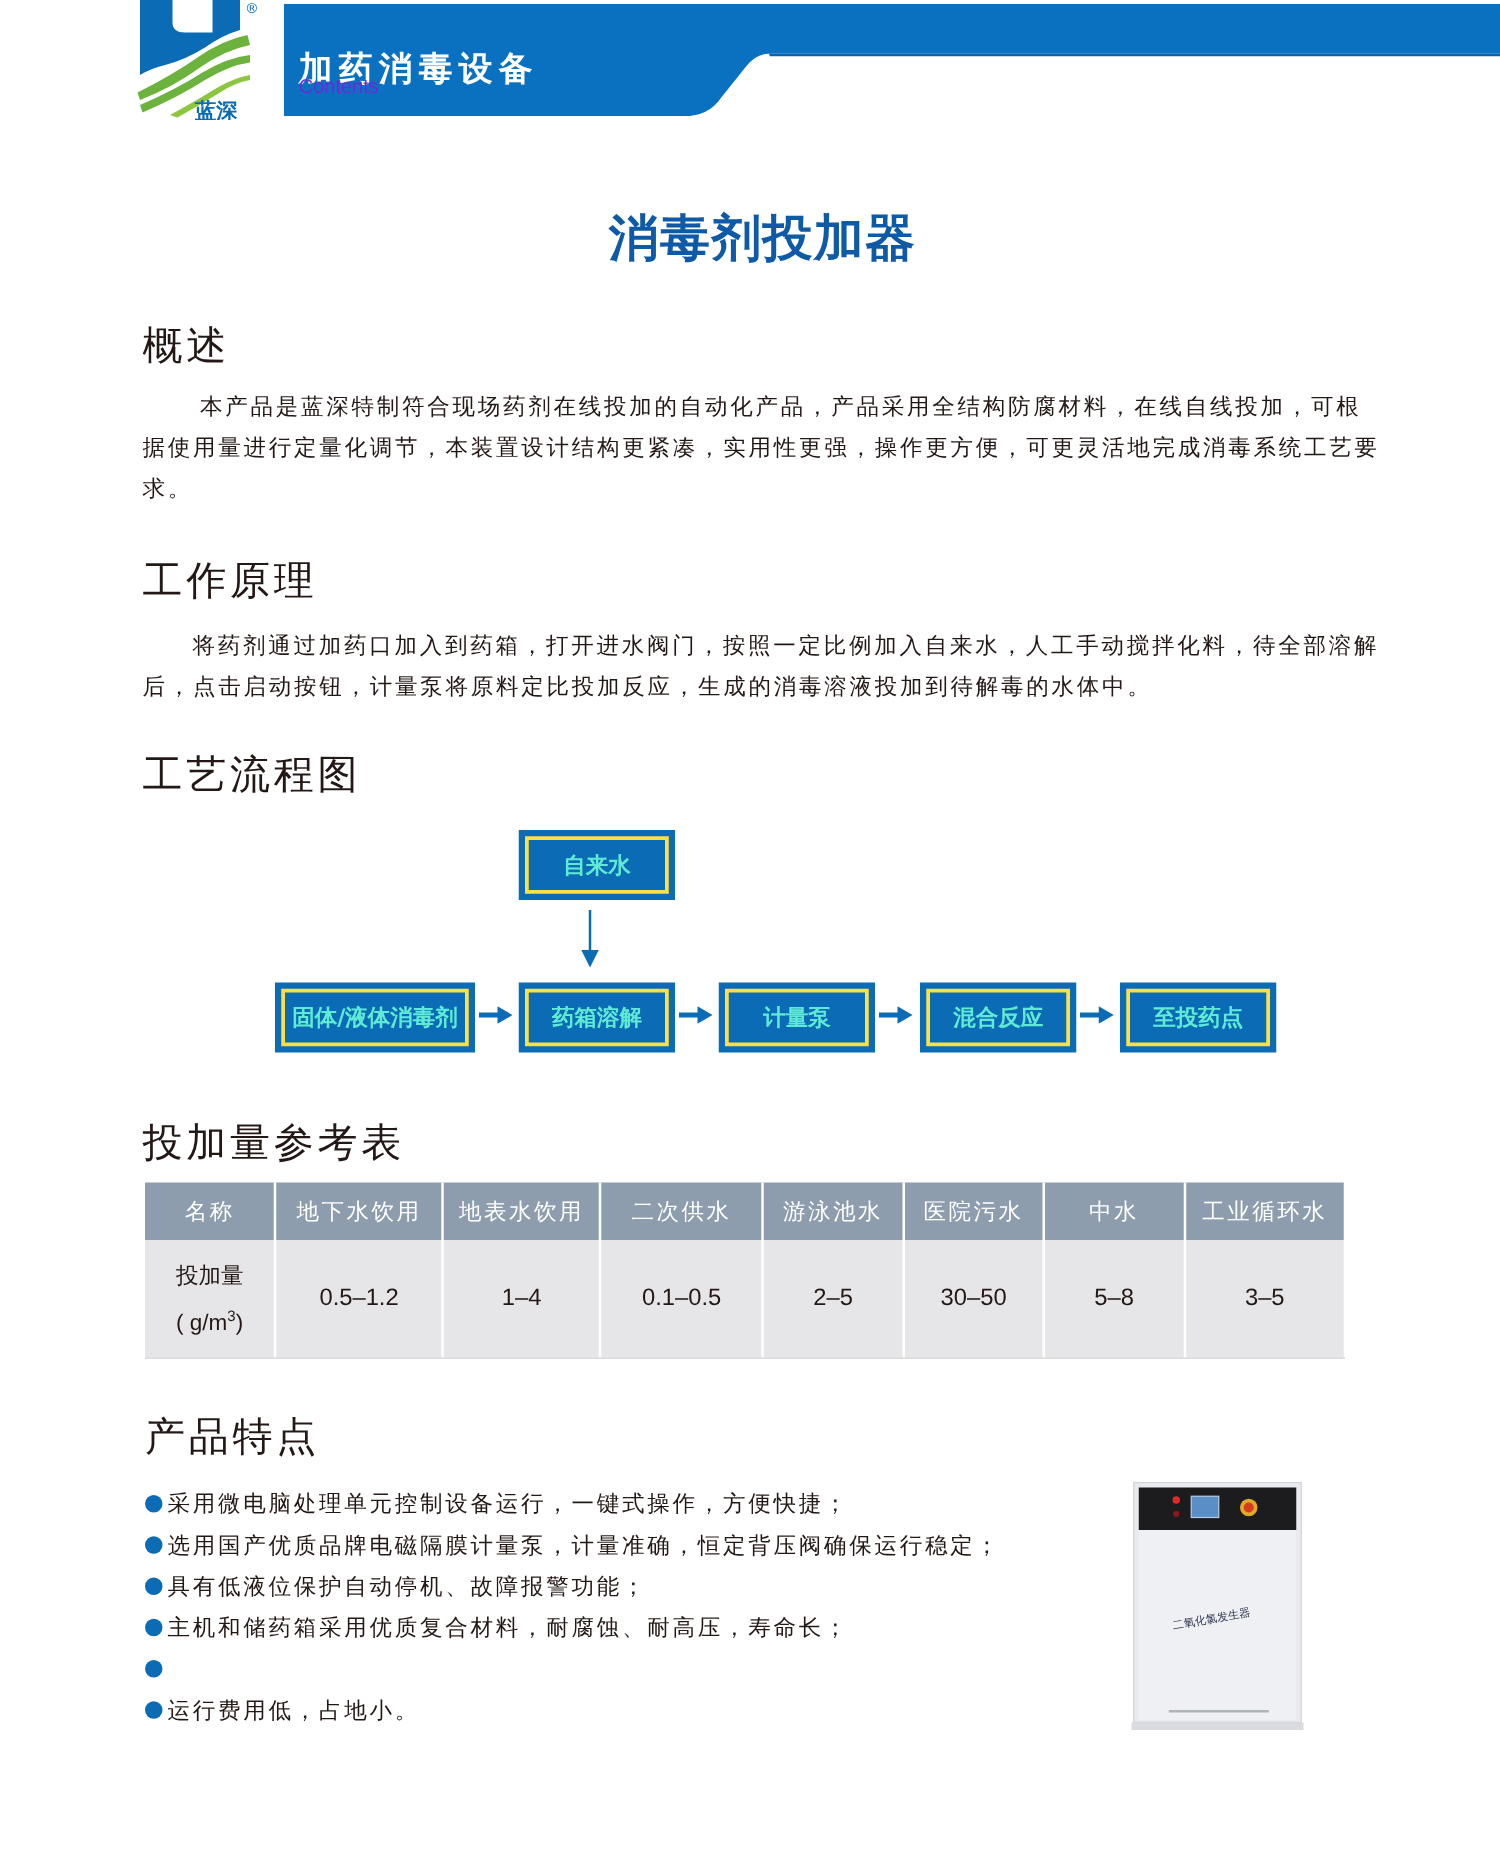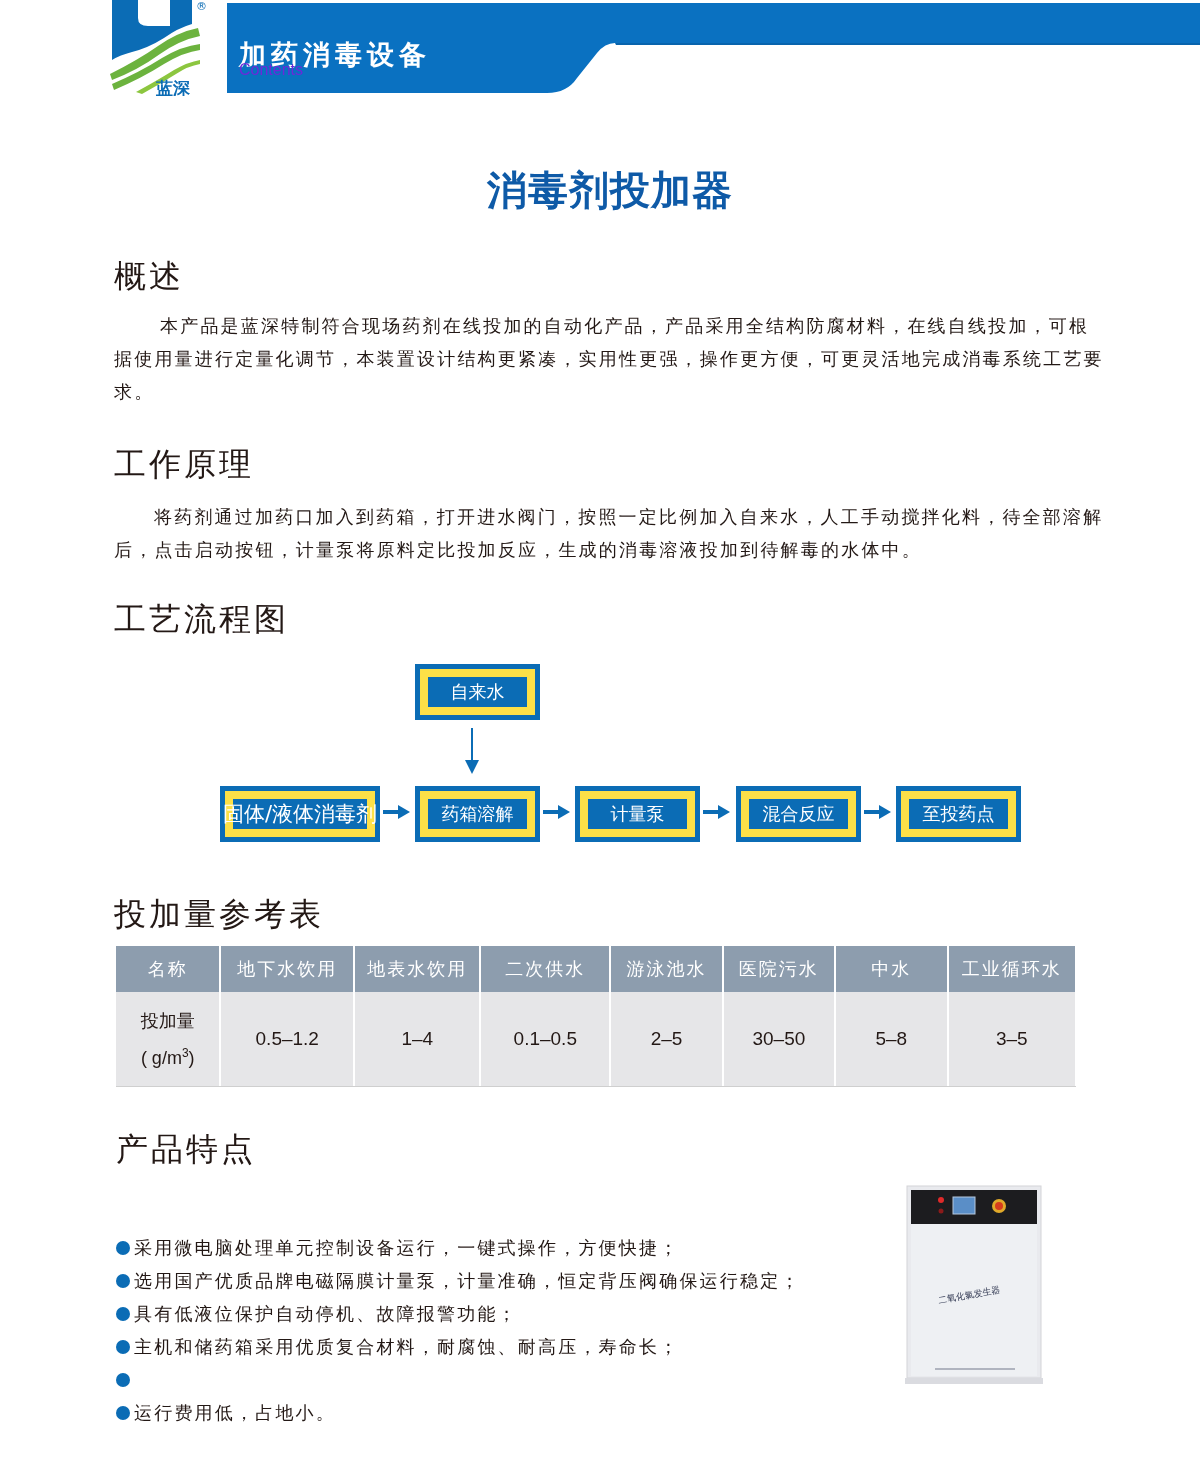--- a/index.html
+++ b/index.html
@@ -17,34 +17,34 @@
 
   
   .page-title { position: absolute; left: 0; top: 163px; width: 1220px; text-align: center; font-size: 40px; font-weight: bold; color: #0e5aa7; letter-spacing: 1px; }
 
   .section-title { position: absolute; left: 114px; font-size: 32px; color: #231815; letter-spacing: 3px; }
   .para { position: absolute; left: 114px; width: 995px; font-size: 18px; line-height: 33px; letter-spacing: 2.2px; color: #231815; }
   .indent { display: inline-block; width: 46px; }
 
   
   .flow-box { position: absolute; width: 125px; height: 56px; background: #0b6cb5; }
-  .flow-box .inner { position: absolute; left: 5px; top: 5px; right: 5px; bottom: 5px; border: 8px solid #fde047; display: flex; align-items: center; justify-content: center; color: #ffffff; font-size: 18px; white-space: nowrap; }
+  .flow-box .inner { position: absolute; left: 5px; top: 5px; right: 5px; bottom: 5px; border: 3px solid #fde047; display: flex; align-items: center; justify-content: center; color: #5eead4; font-size: 18px; white-space: nowrap; font-weight: bold; }
   .arrow-r { position: absolute; width: 28px; height: 14px; }
   .arrow-d { position: absolute; }
 
   
   .table { position: absolute; left: 116px; top: 946px; width: 959px; border-collapse: collapse; }
   .table th { background: #8d9dae; color: #ffffff; font-weight: normal; font-size: 18px; height: 46px; letter-spacing: 2px; border-right: 2px solid #ffffff; }
   .table td { background: #e6e6e8; height: 94px; text-align: center; font-family: "Liberation Sans", sans-serif; font-size: 19px; color: #231815; border-right: 2px solid #ffffff; }
   .table tr > *:last-child { border-right: none; }
   .table td.rowhead { font-family: "DejaVu Sans", sans-serif; font-size: 18px; line-height: 32px; }
   .table-bottom { position: absolute; left: 116px; top: 1086px; width: 960px; height: 1px; background: #cfcfcf; }
 
   
-  .features { position: absolute; left: 116px; top: 1231px; list-style: none; }
+  .features { position: absolute; left: 116px; top: 1186px; list-style: none; }
   .features li { height: 33px; font-size: 18px; letter-spacing: 2.2px; display: flex; align-items: center; }
   .bullet { width: 14px; height: 14px; border-radius: 50%; background: #0b6cb5; margin-right: 4px; flex: 0 0 auto; }
 
   
   .product { position: absolute; left: 905px; top: 1184px; width: 138px; height: 202px; }
 </style>
 </head>
 <body>
 
 <div class="header">
@@ -81,21 +81,21 @@
 
 <div class="flow-box" style="left:415px; top:664px;">
   <div class="inner">自来水</div>
 </div>
 <svg class="arrow-d" style="left:463px; top:728px;" width="18" height="48">
   <line x1="9" y1="0" x2="9" y2="34" stroke="#0b6cb5" stroke-width="2"></line>
   <polygon points="2,32 16,32 9,46" fill="#0b6cb5"></polygon>
 </svg>
 
 <div class="flow-box" style="left:220px; top:786px; width:160px;">
-  <div class="inner" style="font-size:21px;">固体/液体消毒剂</div>
+  <div class="inner" style="font-size:18px;">固体/液体消毒剂</div>
 </div>
 <svg class="arrow-r" style="left:383px; top:805px;" viewBox="0 0 28 14">
   <rect x="0" y="5" width="16" height="4" fill="#0b6cb5"></rect>
     <polygon points="15,0 27,7 15,14" fill="#0b6cb5"></polygon>
 </svg>
 <div class="flow-box" style="left:415px; top:786px;">
   <div class="inner">药箱溶解</div>
 </div>
 <svg class="arrow-r" style="left:543px; top:805px;" viewBox="0 0 28 14">
   <rect x="0" y="5" width="16" height="4" fill="#0b6cb5"></rect>

